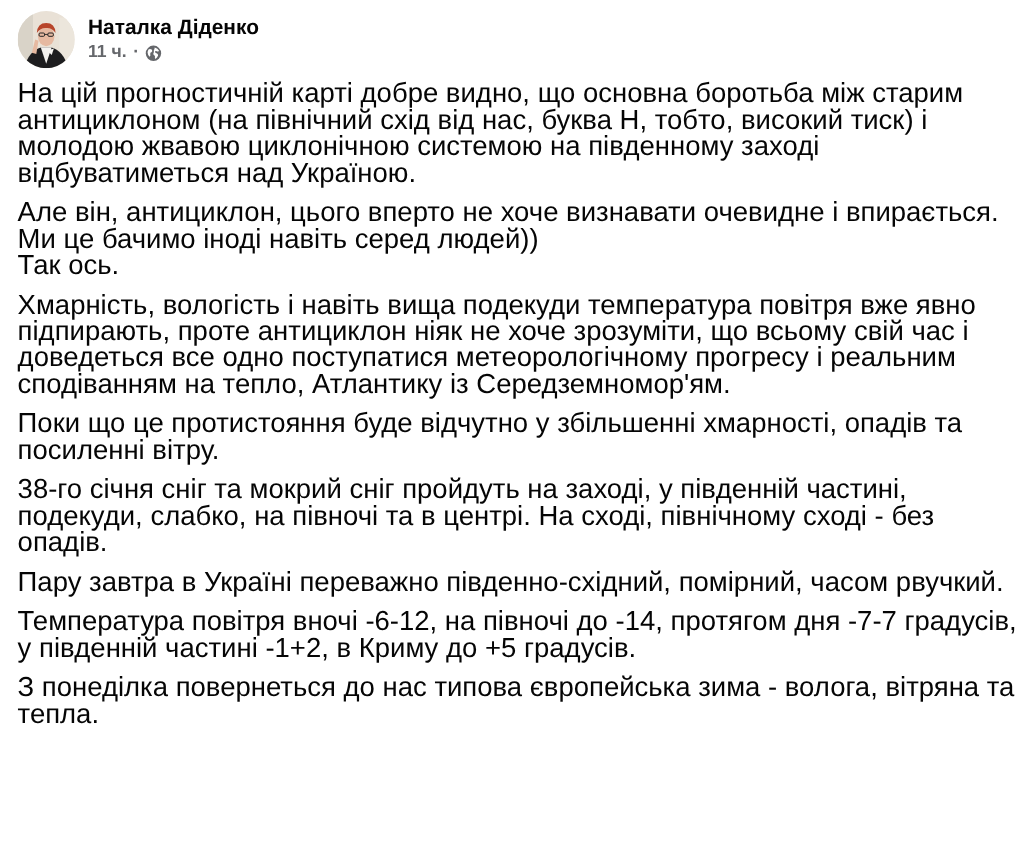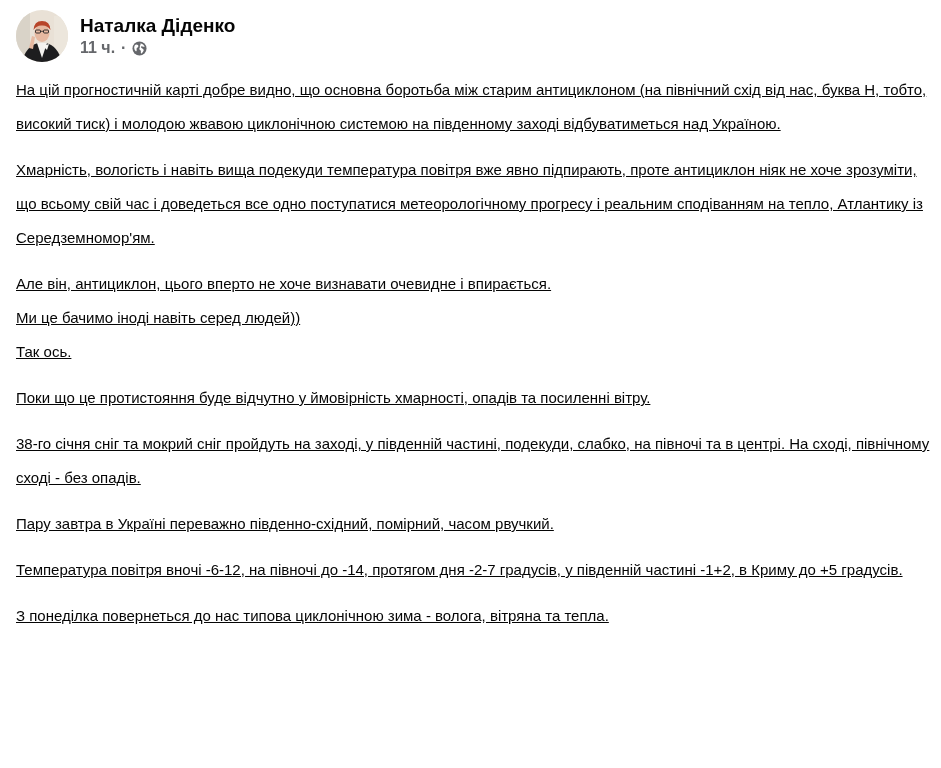--- a/index.html
+++ b/index.html
@@ -67,24 +67,23 @@
   .globe {
     width: 15px;
     height: 15px;
     display: inline-block;
   }
   .body-text {
     position: absolute;
     left: 16px;
     top: 73px;
     width: 915px;
-    font-size: 15px;
-    line-height: 34px;
+    font-size: 25px;
+    line-height: 24px;
     color: #050505;
-    text-decoration: underline;
   }
   .body-text p {
     margin: 0 0 12px 0;
     white-space: pre-line;
   }
 </style>
 </head>
 <body>
 
 <div class="post">
@@ -116,23 +115,23 @@
             <path d="M3.2 4.2 Q5 3.3 6.6 4.6 Q7.3 6.1 6 7 Q4.6 7.3 4.9 8.8 Q5.4 10.3 4.3 11.2 Q2.4 9.6 2.3 7.2 Q2.4 5.4 3.2 4.2 Z" fill="#ffffff"></path>
             <path d="M9.2 2.3 Q12.2 3 13.6 5.8 Q12.4 6.4 11.3 5.9 Q10.1 5.2 9.4 6.2 Q9.6 7.6 11 8 Q12.6 8.4 12.5 10.2 Q11.7 12.4 9.8 13.5 Q9.1 12.1 9.5 10.9 Q9.3 9.8 8.1 9.3 Q7.5 8.1 8.4 7 Q8.1 5 9 3.9 Z" fill="#ffffff"></path>
           </svg>
         </span>
       </div>
     </div>
   </div>
 
   <div class="body-text">
     <p>На цій прогностичній карті добре видно, що основна боротьба між старим антициклоном (на північний схід від нас, буква Н, тобто, високий тиск) і молодою жвавою циклонічною системою на південному заході відбуватиметься над Україною.</p>
-    <p>Хмарність, вологість і навіть вища подекуди температура повітря вже явно підпирають, проте антициклон ніяк не хоче зрозуміти, що всьому свій час і доведеться все одно поступатися метеорологічному прогресу і реальним сподіванням на тепло, Атлантику із Середземномор'ям.</p>
     <p>Але він, антициклон, цього вперто не хоче визнавати очевидне і впирається.
 Ми це бачимо іноді навіть серед людей))
 Так ось.</p>
-    <p>Поки що це протистояння буде відчутно у ймовірність хмарності, опадів та посиленні вітру.</p>
+    <p>Хмарність, вологість і навіть вища подекуди температура повітря вже явно підпирають, проте антициклон ніяк не хоче зрозуміти, що всьому свій час і доведеться все одно поступатися метеорологічному прогресу і реальним сподіванням на тепло, Атлантику із Середземномор'ям.</p>
+    <p>Поки що це протистояння буде відчутно у збільшенні хмарності, опадів та посиленні вітру.</p>
     <p>38-го січня сніг та мокрий сніг пройдуть на заході, у південній частині, подекуди, слабко, на півночі та в центрі. На сході, північному сході - без опадів.</p>
     <p>Пару завтра в Україні переважно південно-східний, помірний, часом рвучкий.</p>
-    <p>Температура повітря вночі -6-12, на півночі до -14, протягом дня -2-7 градусів, у південній частині -1+2, в Криму до +5 градусів.</p>
-    <p>З понеділка повернеться до нас типова циклонічною зима - волога, вітряна та тепла.</p>
+    <p>Температура повітря вночі -6-12, на півночі до -14, протягом дня -7-7 градусів, у південній частині -1+2, в Криму до +5 градусів.</p>
+    <p>З понеділка повернеться до нас типова європейська зима - волога, вітряна та тепла.</p>
   </div>
 </div>
 
 </body></html>

